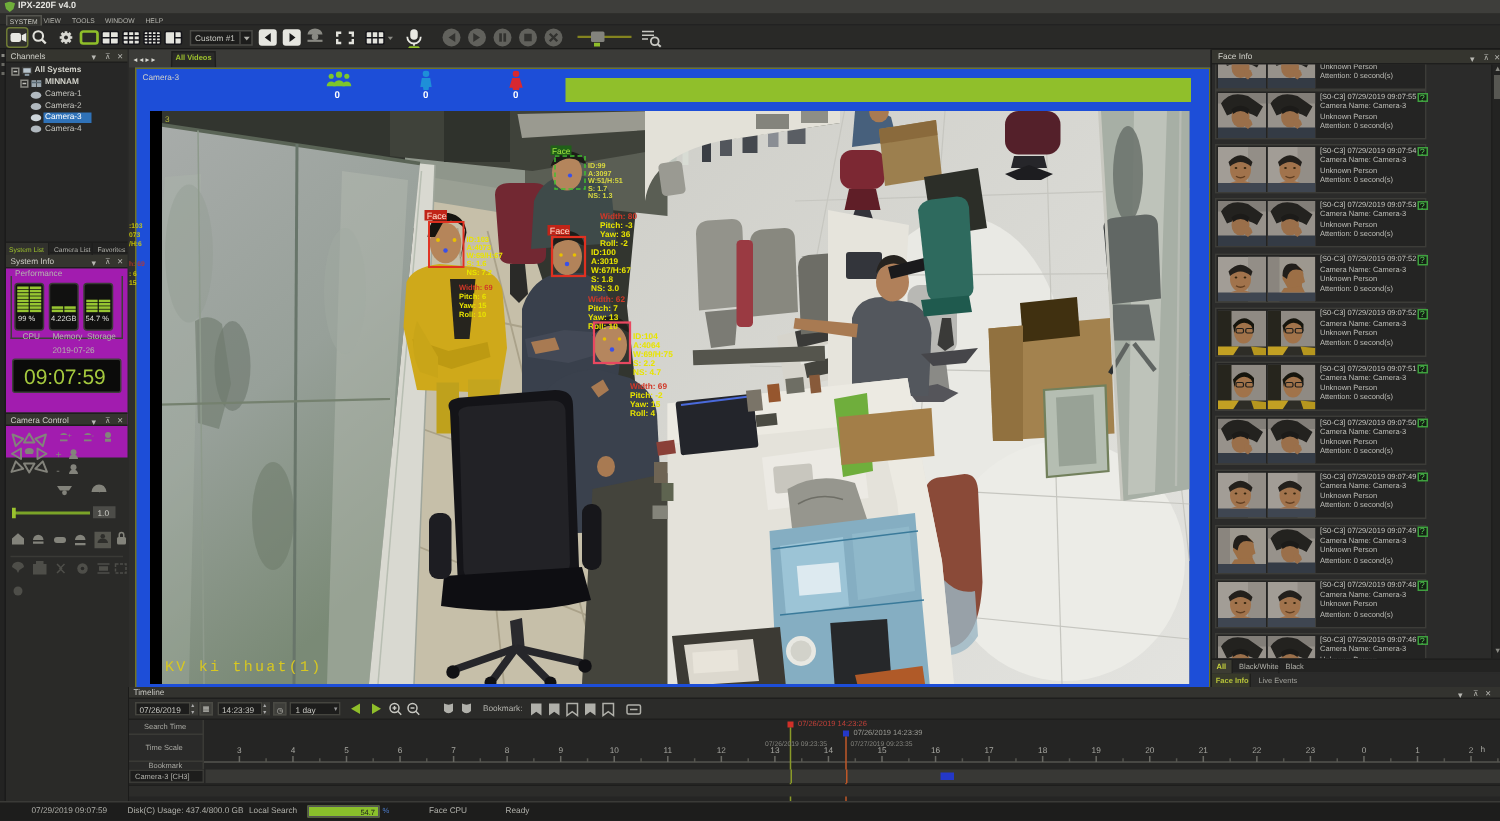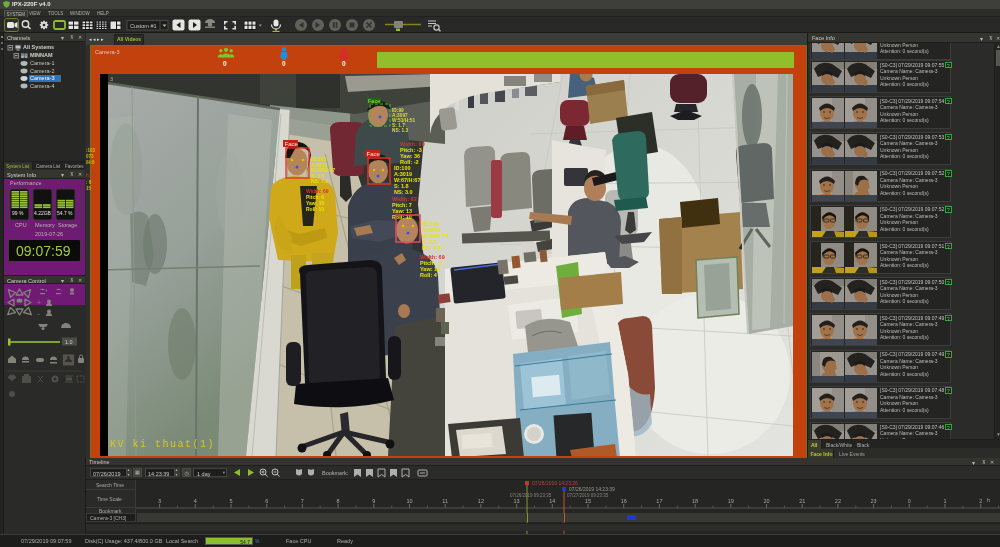--- a/index.html
+++ b/index.html
@@ -207,21 +207,21 @@
         </div>
       <div class="txt" style="left:61px;top:1.5px;font-size:4.5px;color:#b0b0aa;">Favorites</div>
     </div>
 
     <div class="abs" style="left:0;top:137px;width:81px;height:9px;background:#35352f;border-bottom:1px solid #1e1e1d;">
       <div class="txt" style="left:3px;top:1.5px;font-size:5.5px;color:#cfcfc8;">System Info</div>
       <div class="txt" style="left:57px;top:1px;font-size:6px;color:#b8b8b2;">▾</div>
       <div class="txt" style="left:66px;top:1px;font-size:5px;color:#b8b8b2;">⊼</div>
       <div class="txt" style="left:74px;top:1px;font-size:5px;color:#b8b8b2;">✕</div>
     </div>
-    <div class="abs" style="left:0;top:146px;width:81px;height:126px;background:#701a75;">
+    <div class="abs" style="left:0;top:146px;width:81px;height:126px;background:#a21caf;">
       <div class="txt" style="left:6px;top:1px;font-size:5.5px;color:#b4b4ae;">Performance</div>
       <div class="abs" style="left:3px;top:5px;width:75px;height:42px;border:1px solid #3e3e3a;border-top:none;"></div>
 
       <svg class="abs" style="left:0;top:0" width="81" height="50" viewBox="0 0 81 50">
         <g>
           <rect x="6" y="10" width="19" height="31" rx="2" fill="#111110" stroke="#3a3a36"></rect>
           <rect x="29" y="10" width="19" height="31" rx="2" fill="#111110" stroke="#3a3a36"></rect>
           <rect x="52" y="10" width="19" height="31" rx="2" fill="#111110" stroke="#3a3a36"></rect>
         </g>
         <g fill="#97c532">
@@ -349,21 +349,21 @@
       <div class="txt" style="left:3px;top:2.5px;font-size:5px;color:#d8d8d2;letter-spacing:1.5px;">◂◂▸▸</div>
       <div class="abs" style="left:28px;top:1px;width:30px;height:11px;background:#2a2a28;border:1px solid #1e1e1d;border-bottom:none;transform:perspective(10px) rotateX(1deg);">
       </div>
       <div class="txt" style="left:31px;top:3px;font-size:5px;font-weight:bold;color:#9ec22e;">All Videos</div>
     </div>
 
     <div class="abs" style="left:0px;top:115px;z-index:5;font-size:4.5px;font-weight:bold;color:#d8d400;opacity:.85;line-height:6px;">:103<br>073<br>/H:6</div>
     <div class="abs" style="left:0px;top:140px;z-index:5;font-size:4.5px;font-weight:bold;color:#c03828;opacity:.85;">h: 69</div>
     <div class="abs" style="left:0px;top:147px;z-index:5;font-size:4.5px;font-weight:bold;color:#d8d400;opacity:.85;line-height:6px;">: 6<br>15</div>
 
-    <div class="abs" style="left:4px;top:12px;width:717px;height:472px;background:#c2410c;border:1px solid #73731f;">
+    <div class="abs" style="left:4px;top:12px;width:717px;height:472px;background:#1d4ed8;border:1px solid #73731f;">
       <div class="txt" style="left:4px;top:3px;font-size:5.5px;color:#d0d0ca;">Camera-3</div>
 
       <svg class="abs" style="left:126px;top:1px;" width="140" height="13" viewBox="0 0 140 13">
         <g fill="#7dc62c">
           <circle cx="9" cy="2.8" r="2.1"></circle>
             <path d="M5 10.5 a4 4 0 0 1 8 0 z"></path>
           <circle cx="3.8" cy="3.8" r="1.7"></circle>
             <path d="M0.8 10.5 a3 3.2 0 0 1 6 0 z"></path>
           <circle cx="14.2" cy="3.8" r="1.7"></circle>
             <path d="M11.2 10.5 a3 3.2 0 0 1 6 0 z"></path>

